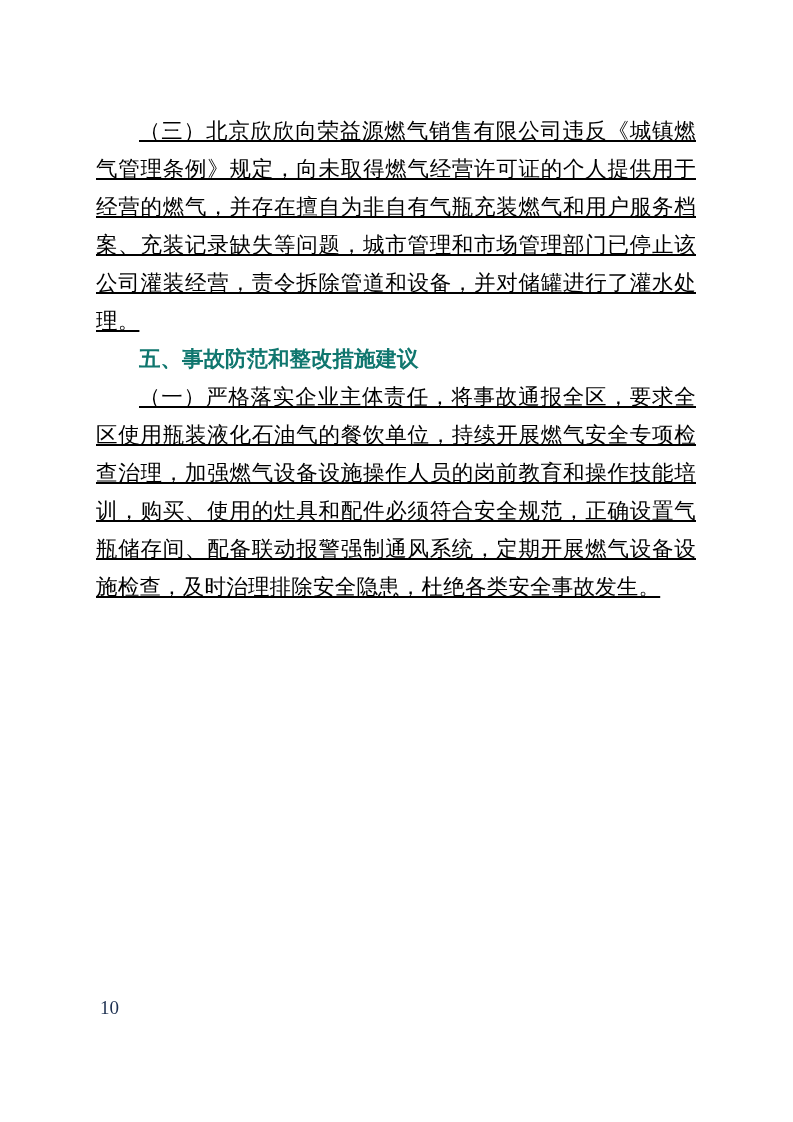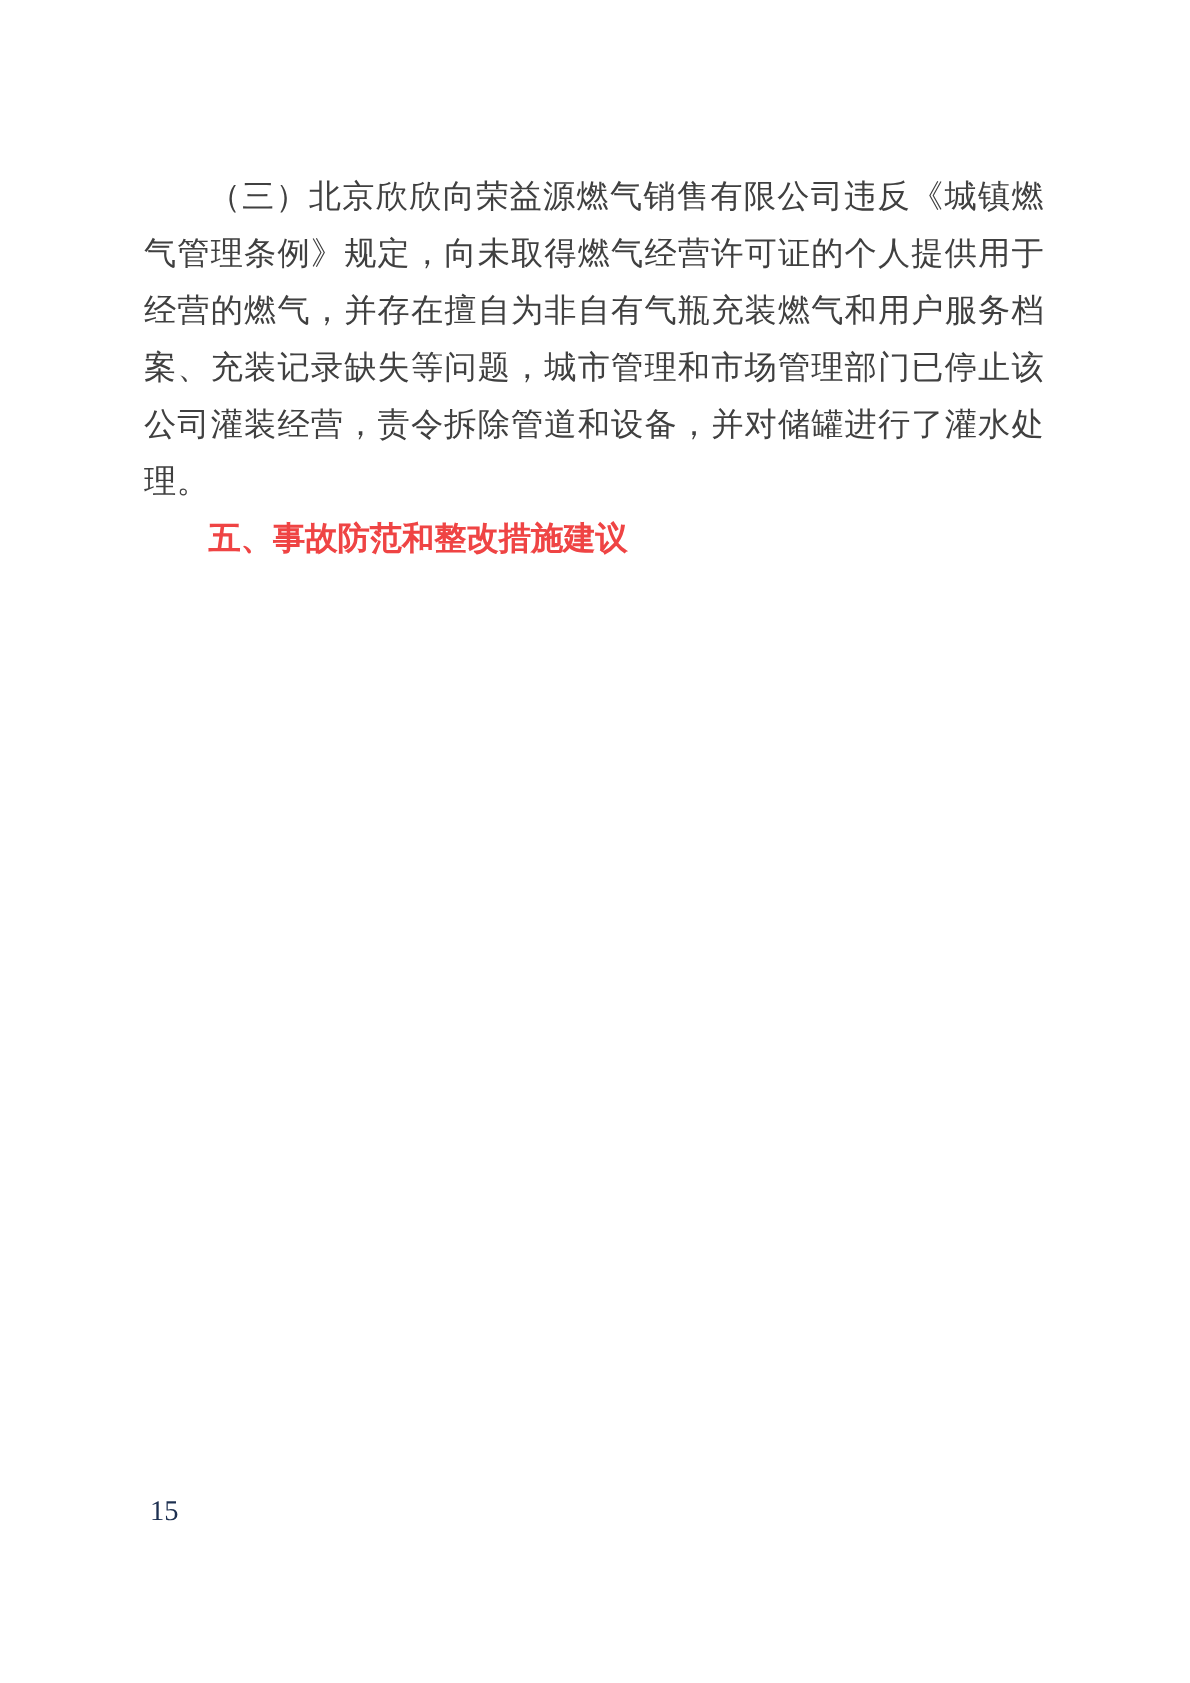--- a/index.html
+++ b/index.html
@@ -27,46 +27,48 @@
     top: 112px;
     width: 600px;
   }
   p.para {
     margin: 0 0 0 0;
     font-size: 21.5px;
     line-height: 38px;
     text-align: justify;
     text-justify: inter-ideograph;
     letter-spacing: 0.2px;
-    color: #404040;
+    color: #000000;
+    text-decoration: underline;
   }
   p.para.indent {
     text-indent: 2em;
   }
   h2.section {
     margin: 0;
     font-size: 21.5px;
     line-height: 38px;
     font-weight: bold;
     text-indent: 2em;
-    color: #ef4444;
+    color: #0f766e;
     font-family: "Liberation Sans", "DejaVu Sans", sans-serif;
   }
   .page-number {
     position: absolute;
     left: 100px;
     bottom: 102px;
     font-size: 19px;
     line-height: 24px;
     color: #1c2f50;
     font-family: "Liberation Serif", "DejaVu Serif", serif;
   }
 </style>
 </head>
 <body>
 
 <div class="page">
   <div class="content">
     <p class="para indent">（三）北京欣欣向荣益源燃气销售有限公司违反《城镇燃气管理条例》规定，向未取得燃气经营许可证的个人提供用于经营的燃气，并存在擅自为非自有气瓶充装燃气和用户服务档案、充装记录缺失等问题，城市管理和市场管理部门已停止该公司灌装经营，责令拆除管道和设备，并对储罐进行了灌水处理。</p>
     <h2 class="section">五、事故防范和整改措施建议</h2>
+    <p class="para indent">（一）严格落实企业主体责任，将事故通报全区，要求全区使用瓶装液化石油气的餐饮单位，持续开展燃气安全专项检查治理，加强燃气设备设施操作人员的岗前教育和操作技能培训，购买、使用的灶具和配件必须符合安全规范，正确设置气瓶储存间、配备联动报警强制通风系统，定期开展燃气设备设施检查，及时治理排除安全隐患，杜绝各类安全事故发生。</p>
   </div>
-  <div class="page-number">15</div>
+  <div class="page-number">10</div>
 </div>
 
 </body></html>

